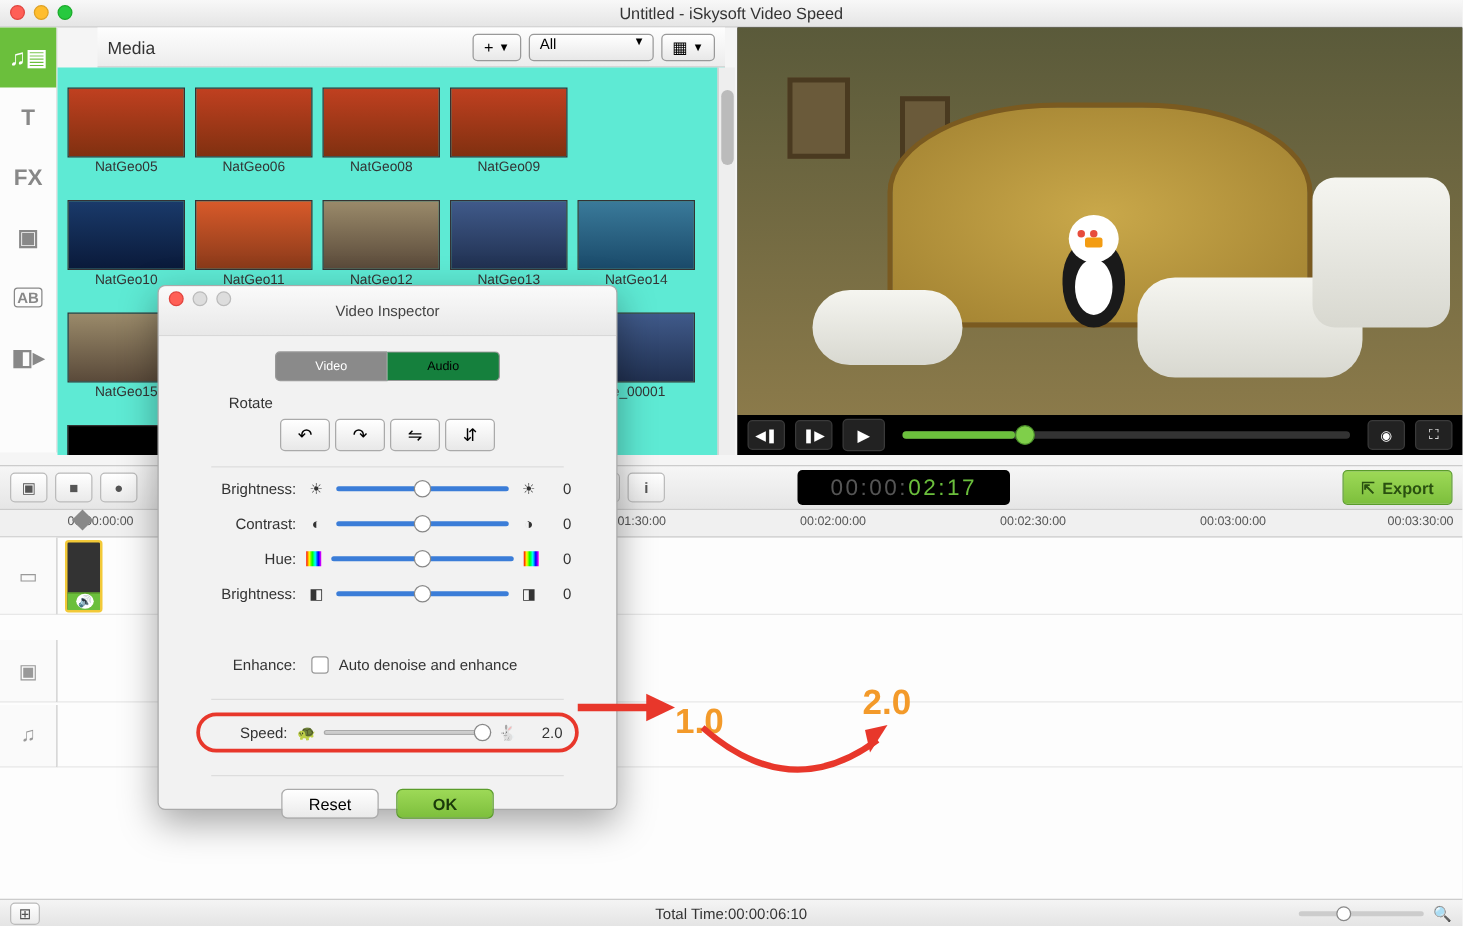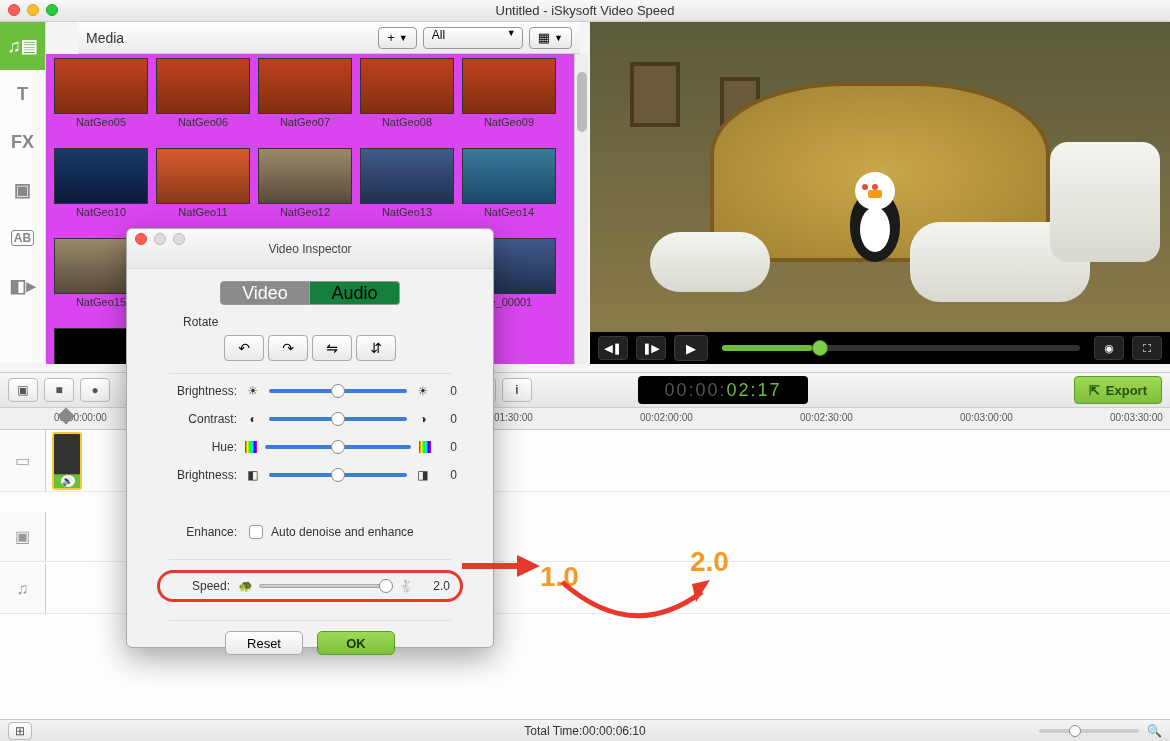--- a/index.html
+++ b/index.html
@@ -19,21 +19,21 @@
 .sidebar-item { height: 48px; display: flex; align-items: center; justify-content: center; color: #888; cursor: pointer; font-size: 18px; font-weight: bold; }
 .sidebar-item.active { background: #6bbf3c; color: #fff; }
 
 
 .media-header { position: absolute; left: 46px; top: 22px; right: 590px; height: 32px; background: linear-gradient(#fefefe,#ececec); border-bottom: 1px solid #ccc; display: flex; align-items: center; padding: 0 8px; margin-left: 32px; }
 .media-header .label { font-size: 14px; color: #333; flex: 1; }
 .media-btn { height: 22px; border: 1px solid #999; background: linear-gradient(#fff,#e8e8e8); border-radius: 4px; margin-left: 6px; padding: 0 8px; font-size: 13px; display: flex; align-items: center; cursor: pointer; }
 .media-select { height: 22px; border: 1px solid #999; background: linear-gradient(#fff,#e8e8e8); border-radius: 4px; margin-left: 6px; padding: 0 20px 0 8px; font-size: 12px; cursor: pointer; }
 
 
-.media-grid { position: absolute; left: 46px; top: 54px; width: 534px; height: 310px; background: #d946ef; overflow: hidden; padding: 4px 2px; border-right: 1px solid #ccc; }
+.media-grid { position: absolute; left: 46px; top: 54px; width: 534px; height: 310px; background: #5eead4; overflow: hidden; padding: 16px 2px; border-right: 1px solid #ccc; }
 .media-row { display: flex; gap: 8px; margin-bottom: 2px; padding-left: 6px; }
 .media-row.top { margin-bottom: 20px; }
 .media-item { width: 94px; display: flex; flex-direction: column; align-items: center; }
 .thumb { width: 94px; height: 56px; background: #555; border: 1px solid #333; }
 .thumb-label { font-size: 11px; color: #333; margin-top: 2px; }
 .media-scroll { position: absolute; left: 574px; top: 54px; width: 14px; height: 310px; background: #eee; border-left: 1px solid #ccc; }
 .media-scroll-thumb { width: 10px; height: 60px; background: #bbb; border-radius: 5px; margin: 18px auto; }
 
 
 .preview { position: absolute; right: 0; top: 22px; width: 580px; height: 342px; background: #000; }
@@ -79,21 +79,21 @@
 .bottom-center { position: absolute; left: 50%; transform: translateX(-50%); }
 .zoom-slider { margin-left: auto; width: 100px; height: 4px; background: #ccc; border-radius: 2px; position: relative; margin-right: 8px; }
 .zoom-knob { position: absolute; left: 30%; top: -4px; width: 12px; height: 12px; background: #fff; border: 1px solid #888; border-radius: 50%; }
 
 
 .inspector { position: absolute; left: 126px; top: 228px; width: 368px; height: 420px; background: #f2f2f2; border: 1px solid #aaa; border-radius: 6px; box-shadow: 0 10px 30px rgba(0,0,0,0.35); }
 .insp-titlebar { height: 40px; display: flex; align-items: center; justify-content: center; position: relative; border-bottom: 1px solid #d8d8d8; background: linear-gradient(#fafafa,#e8e8e8); border-radius: 6px 6px 0 0; }
 .insp-traffic { position: absolute; left: 8px; top: 4px; display: flex; gap: 7px; }
 .insp-title { font-size: 12px; color: #444; }
 .insp-tabs { display: flex; justify-content: center; margin: 12px 0 8px; }
-.insp-tab { width: 90px; height: 24px; border: 1px solid #999; display: flex; align-items: center; justify-content: center; font-size: 18px; cursor: pointer; }
+.insp-tab { width: 90px; height: 24px; border: 1px solid #999; display: flex; align-items: center; justify-content: center; font-size: 10px; cursor: pointer; }
 .insp-tab.active { background: #8a8a8a; color: #fff; border-radius: 4px 0 0 4px; }
 .insp-tab.inactive { background: #15803d; border-radius: 0 4px 4px 0; border-left: 0; }
 .insp-section-label { font-size: 12px; color: #333; margin: 10px 0 6px 56px; }
 .rotate-btns { display: flex; justify-content: center; gap: 4px; margin-bottom: 12px; }
 .rotate-btn { width: 40px; height: 26px; border: 1px solid #aaa; background: linear-gradient(#fff,#e8e8e8); border-radius: 4px; cursor: pointer; display: flex; align-items: center; justify-content: center; font-size: 14px; }
 .insp-hr { border: 0; border-top: 1px solid #ddd; margin: 0 42px 10px; }
 .insp-row { display: flex; align-items: center; padding: 0 36px; margin-bottom: 14px; font-size: 12px; color: #333; }
 .insp-row .lbl { width: 74px; text-align: right; margin-right: 8px; }
 .insp-row .icon-l { width: 16px; text-align: center; font-size: 12px; }
 .insp-slider { flex: 1; height: 4px; background: #3b7dd8; border-radius: 2px; position: relative; margin: 0 8px; }
@@ -175,24 +175,20 @@
     <div class="media-item">
         <div class="thumb t-a"></div>
         <div class="thumb-label">NatGeo05</div>
       </div>
     <div class="media-item">
         <div class="thumb t-a"></div>
         <div class="thumb-label">NatGeo06</div>
       </div>
     <div class="media-item">
         <div class="thumb t-a"></div>
-        <div class="thumb-label">NatGeo07</div>
-      </div>
-    <div class="media-item">
-        <div class="thumb t-a"></div>
         <div class="thumb-label">NatGeo08</div>
       </div>
     <div class="media-item">
         <div class="thumb t-a"></div>
         <div class="thumb-label">NatGeo09</div>
       </div>
   </div>
   <div class="media-row" style="margin-bottom:20px;">
     <div class="media-item">
         <div class="thumb t-b"></div>

